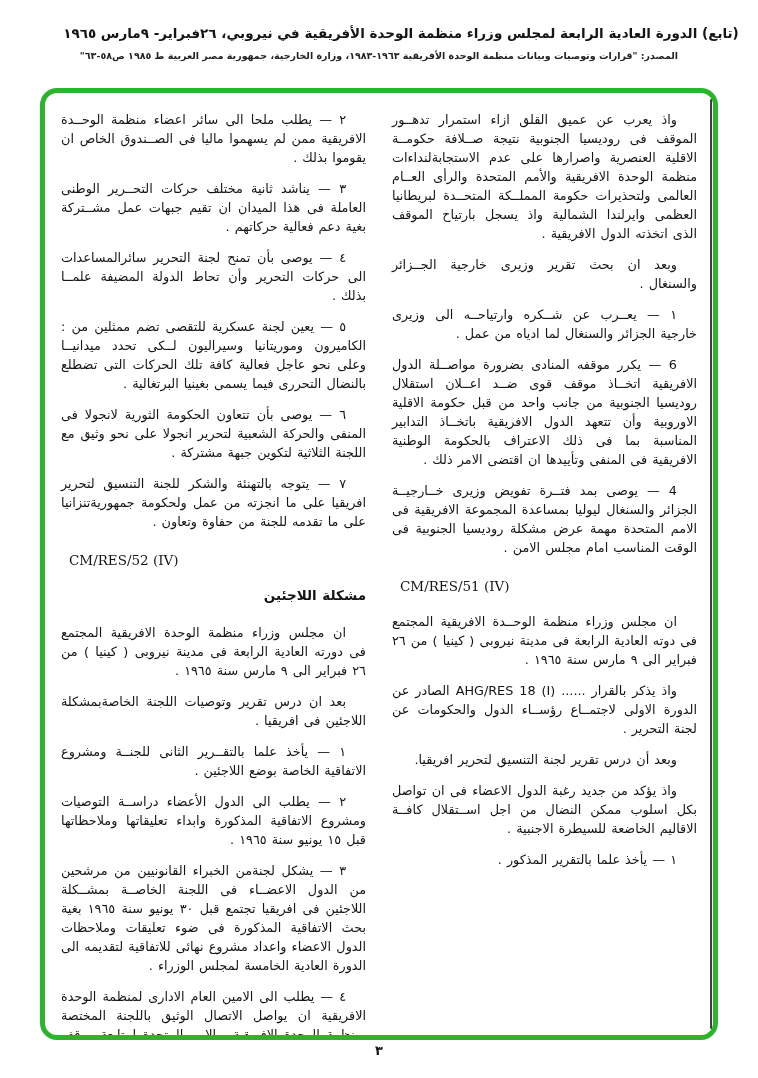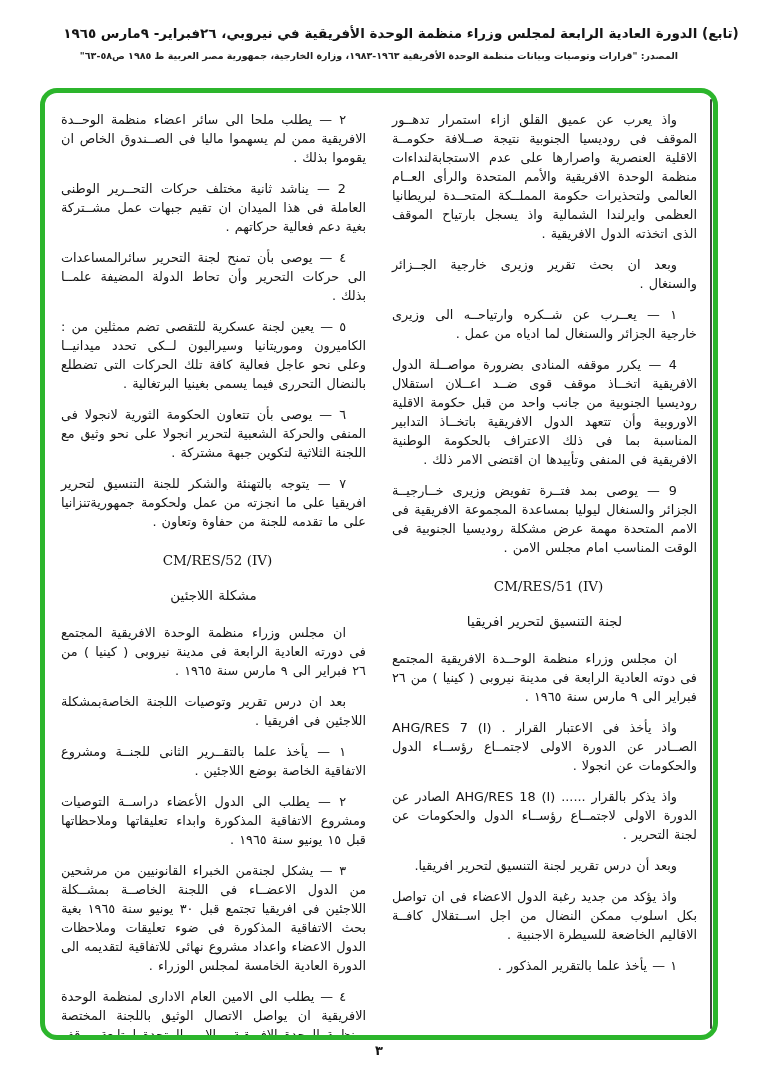--- a/index.html
+++ b/index.html
@@ -39,26 +39,26 @@
 
   .blk {
     margin:4px 0 12px 0;
     font-size:12.8px;
     line-height:19px;
     text-align:justify;
     text-indent:20px;
     word-spacing:1px;
   }
   .blk.heading {
-    text-align:center; text-indent:0;
-    font-weight:normal; font-size:13.5px;
+    text-indent:0;
+    font-weight:bold; font-size:13.5px;
     margin:8px 0 18px 0;
   }
   .blk.code {
-    direction:ltr; text-align:center; text-indent:0;
+    direction:ltr; text-align:left; text-indent:0;
     font-family:"DejaVu Serif", serif;
     font-size:13.5px;
     margin:20px 0 16px 0;
     padding-left:8px;
     word-spacing:0;
   }
   .footer {
     position:absolute; left:0; top:1043px; width:758px;
     text-align:center; font-size:13px; font-weight:bold;
   }
@@ -71,34 +71,32 @@
   <div class="header-source">المصدر: "قرارات وتوصيات وبيانات منظمة الوحدة الأفريقية ١٩٦٣-١٩٨٣، وزارة الخارجية، جمهورية مصر العربية ط ١٩٨٥ ص٥٨-٦٣"</div>
 </div>
 
 <div class="doc-frame">
   <div class="scan-edge-line"></div>
   <div class="columns">
     <div class="column">
         <p class="blk para">واذ يعرب عن عميق القلق ازاء استمرار تدهــور الموقف فى روديسيا الجنوبية نتيجة صــلافة حكومــة الاقلية العنصرية واصرارها على عدم الاستجابةلنداءات منظمة الوحدة الافريقية والأمم المتحدة والرأى العــام العالمى ولتحذيرات حكومة المملــكة المتحــدة لبريطانيا العظمى وايرلندا الشمالية واذ يسجل بارتياح الموقف الذى اتخذته الدول الافريقية .</p>
         <p class="blk para">وبعد ان بحث تقرير وزيرى خارجية الجــزائر والسنغال .</p>
         <p class="blk item">١ — يعــرب عن شــكره وارتياحــه الى وزيرى خارجية الجزائر والسنغال لما ادياه من عمل .</p>
-        <p class="blk item">4 — يكرر موقفه المنادى بضرورة مواصــلة الدول الافريقية اتخــاذ موقف قوى ضــد اعــلان استقلال روديسيا الجنوبية من جانب واحد من قبل حكومة الاقلية الاوروبية وأن تتعهد الدول الافريقية باتخــاذ التدابير المناسبة بما فى ذلك الاعتراف بالحكومة الوطنية الافريقية فى المنفى وتأييدها ان اقتضى الامر ذلك .</p>
-        <p class="blk item">9 — يوصى بمد فتــرة تفويض وزيرى خــارجيــة الجزائر والسنغال ليوليا بمساعدة المجموعة الافريقية فى الامم المتحدة مهمة عرض مشكلة روديسيا الجنوبية فى الوقت المناسب امام مجلس الامن .</p>
+        <p class="blk item">6 — يكرر موقفه المنادى بضرورة مواصــلة الدول الافريقية اتخــاذ موقف قوى ضــد اعــلان استقلال روديسيا الجنوبية من جانب واحد من قبل حكومة الاقلية الاوروبية وأن تتعهد الدول الافريقية باتخــاذ التدابير المناسبة بما فى ذلك الاعتراف بالحكومة الوطنية الافريقية فى المنفى وتأييدها ان اقتضى الامر ذلك .</p>
+        <p class="blk item">4 — يوصى بمد فتــرة تفويض وزيرى خــارجيــة الجزائر والسنغال ليوليا بمساعدة المجموعة الافريقية فى الامم المتحدة مهمة عرض مشكلة روديسيا الجنوبية فى الوقت المناسب امام مجلس الامن .</p>
         <p class="blk code">CM/RES/51 (IV)</p>
-        <p class="blk heading">لجنة التنسيق لتحرير افريقيا</p>
         <p class="blk para">ان مجلس وزراء منظمة الوحــدة الافريقية المجتمع فى دوته العادية الرابعة فى مدينة نيروبى ( كينيا ) من ٢٦ فبراير الى ٩ مارس سنة ١٩٦٥ .</p>
-        <p class="blk para">واذ يأخذ فى الاعتبار القرار . AHG/RES 7 (I) الصــادر عن الدورة الاولى لاجتمــاع رؤســاء الدول والحكومات عن انجولا .</p>
         <p class="blk para">واذ يذكر بالقرار ...... AHG/RES 18 (I) الصادر عن الدورة الاولى لاجتمــاع رؤســاء الدول والحكومات عن لجنة التحرير .</p>
         <p class="blk para">وبعد أن درس تقرير لجنة التنسيق لتحرير افريقيا.</p>
         <p class="blk para">واذ يؤكد من جديد رغبة الدول الاعضاء فى ان تواصل بكل اسلوب ممكن النضال من اجل اســتقلال كافــة الاقاليم الخاضعة للسيطرة الاجنبية .</p>
         <p class="blk item">١ — يأخذ علما بالتقرير المذكور .</p>
       </div>
     <div class="column">
         <p class="blk item">٢ — يطلب ملحا الى سائر اعضاء منظمة الوحــدة الافريقية ممن لم يسهموا ماليا فى الصــندوق الخاص ان يقوموا بذلك .</p>
-        <p class="blk item">2 — يناشد ثانية مختلف حركات التحــرير الوطنى العاملة فى هذا الميدان ان تقيم جبهات عمل مشــتركة بغية دعم فعالية حركاتهم .</p>
+        <p class="blk item">٣ — يناشد ثانية مختلف حركات التحــرير الوطنى العاملة فى هذا الميدان ان تقيم جبهات عمل مشــتركة بغية دعم فعالية حركاتهم .</p>
         <p class="blk item">٤ — يوصى بأن تمنح لجنة التحرير سائرالمساعدات الى حركات التحرير وأن تحاط الدولة المضيفة علمــا بذلك .</p>
         <p class="blk item">٥ — يعين لجنة عسكرية للتقصى تضم ممثلين من : الكاميرون وموريتانيا وسيراليون لــكى تحدد ميدانيــا وعلى نحو عاجل فعالية كافة تلك الحركات التى تضطلع بالنضال التحررى فيما يسمى بغينيا البرتغالية .</p>
         <p class="blk item">٦ — يوصى بأن تتعاون الحكومة الثورية لانجولا فى المنفى والحركة الشعبية لتحرير انجولا على نحو وثيق مع اللجنة الثلاثية لتكوين جبهة مشتركة .</p>
         <p class="blk item">٧ — يتوجه بالتهنئة والشكر للجنة التنسيق لتحرير افريقيا على ما انجزته من عمل ولحكومة جمهوريةتنزانيا على ما تقدمه للجنة من حفاوة وتعاون .</p>
         <p class="blk code">CM/RES/52 (IV)</p>
         <p class="blk heading">مشكلة اللاجئين</p>
         <p class="blk para">ان مجلس وزراء منظمة الوحدة الافريقية المجتمع فى دورته العادية الرابعة فى مدينة نيروبى ( كينيا ) من ٢٦ فبراير الى ٩ مارس سنة ١٩٦٥ .</p>
         <p class="blk para">بعد ان درس تقرير وتوصيات اللجنة الخاصةبمشكلة اللاجئين فى افريقيا .</p>
         <p class="blk item">١ — يأخذ علما بالتقــرير الثانى للجنــة ومشروع الاتفاقية الخاصة بوضع اللاجئين .</p>
         <p class="blk item">٢ — يطلب الى الدول الأعضاء دراســة التوصيات ومشروع الاتفاقية المذكورة وابداء تعليقاتها وملاحظاتها قبل ١٥ يونيو سنة ١٩٦٥ .</p>

